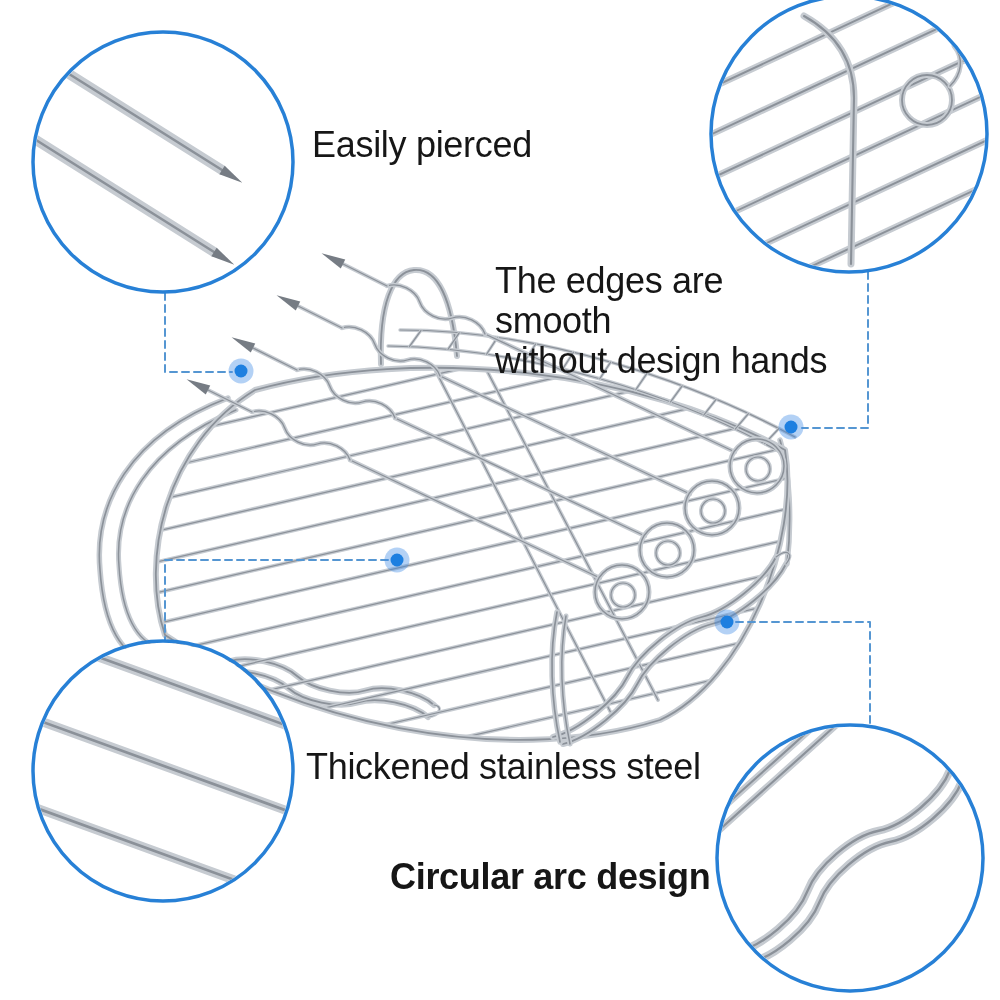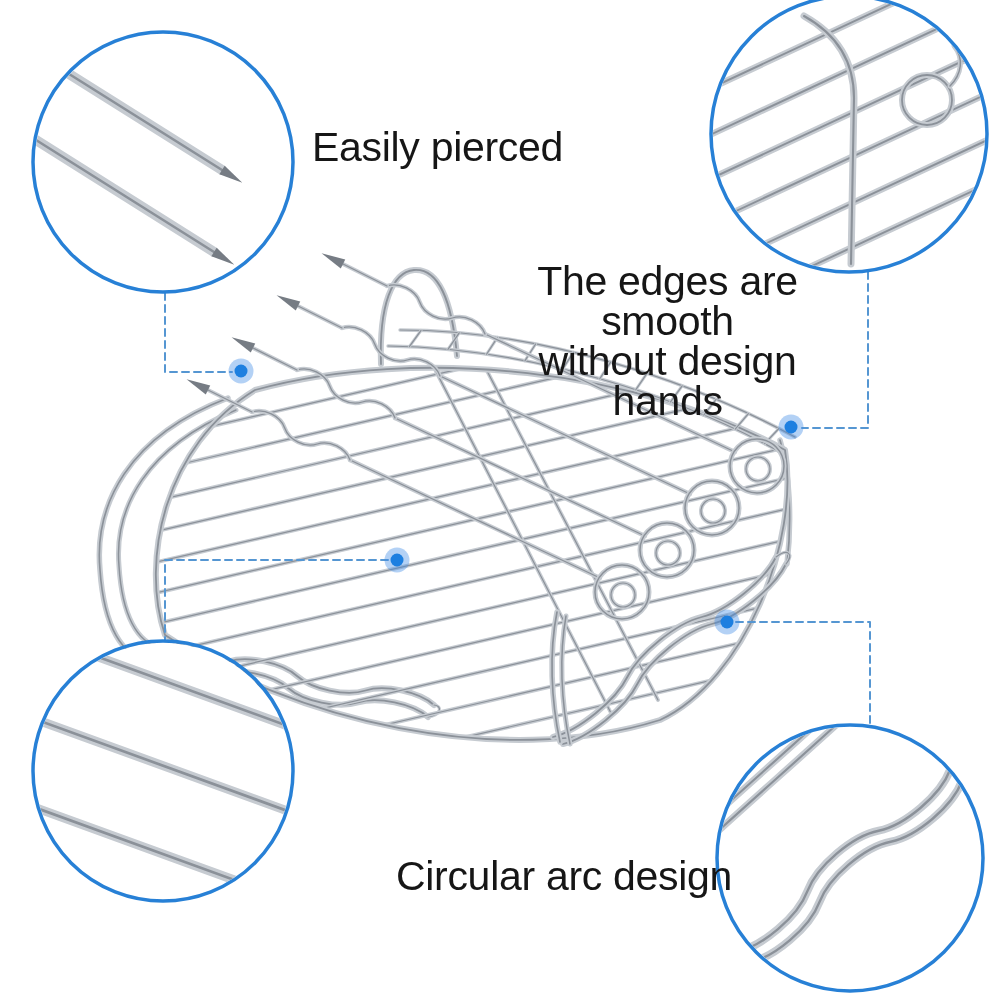--- a/index.html
+++ b/index.html
@@ -8,28 +8,28 @@
     font-family:"Liberation Sans", sans-serif;
   }
   #art{position:absolute;left:0;top:0;width:1000px;height:1000px;}
   #art path,#art line,#art circle{fill:none;stroke-linecap:round;stroke-linejoin:round;}
   #art .cbg{fill:#ffffff;stroke:none;}
   #art .cring{stroke:#2780d6;stroke-width:3.5;}
   #art .leader{stroke:#5596d2;stroke-width:2;stroke-dasharray:7 5;}
   #art .dot-halo{fill:rgba(66,139,230,0.4);stroke:none;}
   #art .dot-core{fill:#1d7fe0;stroke:none;}
   .lbl{
-    position:absolute;color:#161616;font-size:41px;font-weight:400;
+    position:absolute;color:#161616;font-size:36px;font-weight:400;
     letter-spacing:-0.3px;white-space:nowrap;
   }
-  .lbl.center{text-align:center;white-space:normal;}
+  .lbl.center{white-space:normal;}
   #lbl-easily{left:312px;top:124px;}
   #lbl-edges{left:495px;top:261px;width:345px;line-height:40px;}
   #lbl-thick{left:306px;top:746px;}
-  #lbl-arc{left:390px;top:856px;width:348px;line-height:41px;}
+  #lbl-arc{left:390px;top:856px;width:348px;line-height:41px;font-weight:bold;}
 </style>
 </head>
 <body>
 
 <div class="canvas">
 
   <svg id="art" viewBox="0 0 1000 1000">
     <defs>
       <clipPath id="clip-platter">
           <path id="rim-clip" d="M 255 390 C 420 345 640 370 785 450 C 800 540 745 680 660 720 C 500 770 290 720 165 635 C 140 560 165 445 255 390 Z"></path>
@@ -275,16 +275,17 @@
         </g>
       <circle class="cring" cx="850" cy="858" r="133"></circle>
     </g>
   </svg>
 
   <div class="lbl" id="lbl-easily">Easily pierced</div>
   <div class="lbl center" id="lbl-edges">
     <div>The edges are smooth</div>
     <div>without design hands</div>
   </div>
+  <div class="lbl" id="lbl-thick">Thickened stainless steel</div>
   <div class="lbl center" id="lbl-arc">
     <div>Circular arc design</div>
   </div>
 </div>
 
 </body></html>

